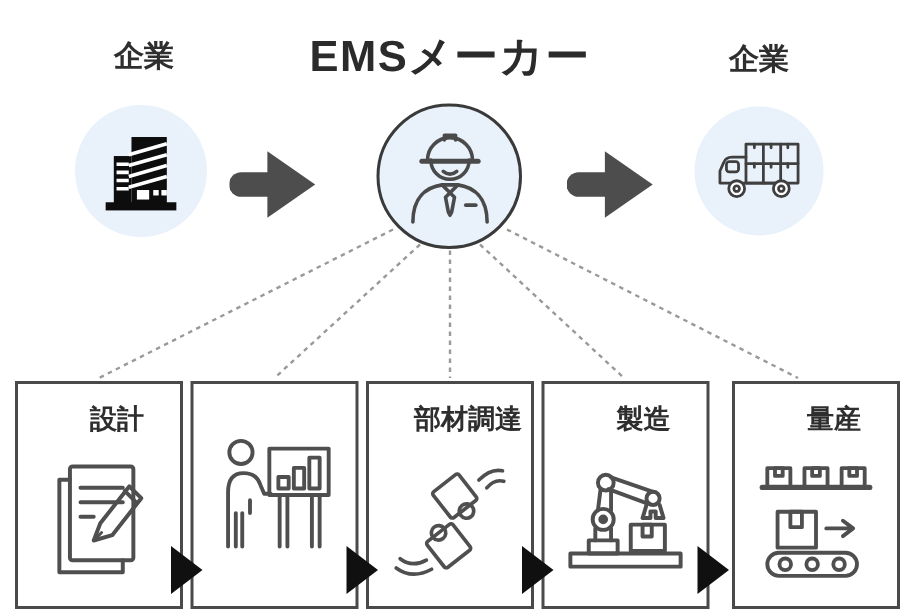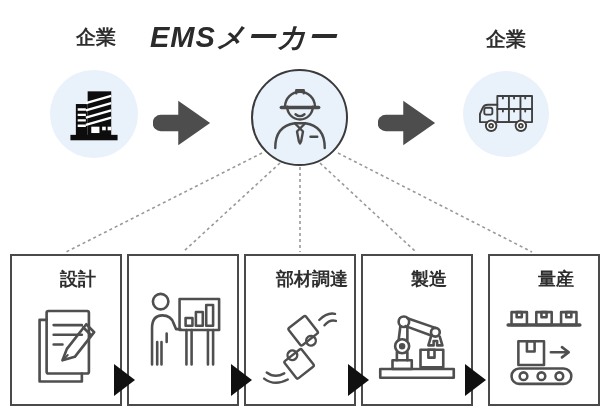--- a/index.html
+++ b/index.html
@@ -5,22 +5,22 @@
   html,body{margin:0;padding:0;background:#fff;}
   .canvas{
     position:relative;width:600px;height:410px;background:#ffffff;overflow:hidden;
     font-family:"Liberation Sans","DejaVu Sans",sans-serif;
   }
   .corner-label{
     position:absolute;width:120px;text-align:center;
     font-size:20px;font-weight:bold;color:#2e2e2e;
   }
   .diagram-title{
-    position:absolute;left:150px;top:18px;width:300px;text-align:left;
-    font-size:29px;font-weight:bold;color:#2b2b2b;letter-spacing:1px;font-style:italic;
+    position:absolute;left:150px;top:18px;width:300px;text-align:center;
+    font-size:29px;font-weight:bold;color:#2b2b2b;letter-spacing:1px;
   }
   .entity-circle{
     position:absolute;border-radius:50%;background:#e9f1fb;
     display:flex;align-items:center;justify-content:center;
   }
   .circle-left{left:50px;top:70px;width:88px;height:88px;}
   .circle-center{left:251px;top:69px;width:93px;height:93px;border:2.5px solid #3a3a3a;}
   .circle-right{left:463px;top:71px;width:86px;height:86px;}
   .flow-arrow{position:absolute;width:64px;height:58px;}
   .flow-arrow-left{left:153px;top:94px;}

